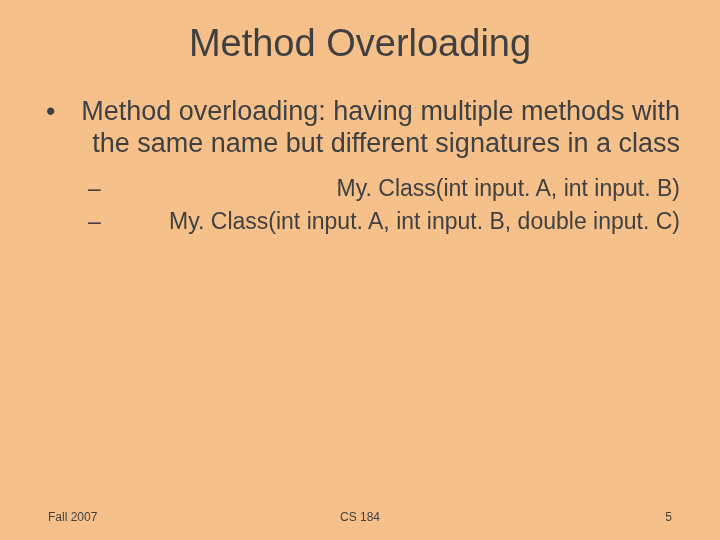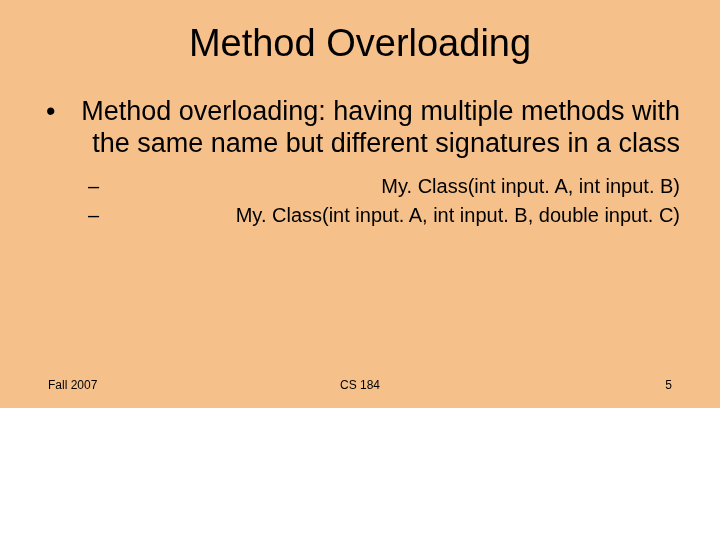--- a/index.html
+++ b/index.html
@@ -4,24 +4,24 @@
 <style>
   html, body {
     margin: 0;
     padding: 0;
     width: 720px;
     height: 540px;
     overflow: hidden;
   }
   .slide {
     width: 720px;
-    height: 408px;
+    height: 540px;
     background: #f6c08b;
     font-family: Arial, Helvetica, sans-serif;
-    color: #000000;
+    color: #404040;
     position: relative;
     box-sizing: border-box;
   }
   .title {
     text-align: center;
     font-size: 38px;
     padding-top: 22px;
     font-weight: 400;
   }
   .body {
@@ -44,21 +44,21 @@
     content: "•";
     position: absolute;
     left: 6px;
     top: 0;
     font-size: 27px;
   }
   ul.sub {
     list-style: none;
     margin: 14px 0 0 0;
     padding: 0 0 0 48px;
-    font-size: 20px;
+    font-size: 23px;
   }
   ul.sub > li {
     position: relative;
     padding-left: 26px;
     margin-bottom: 4px;
     line-height: 1.25;
   }
   ul.sub > li::before {
     content: "–";
     position: absolute;

